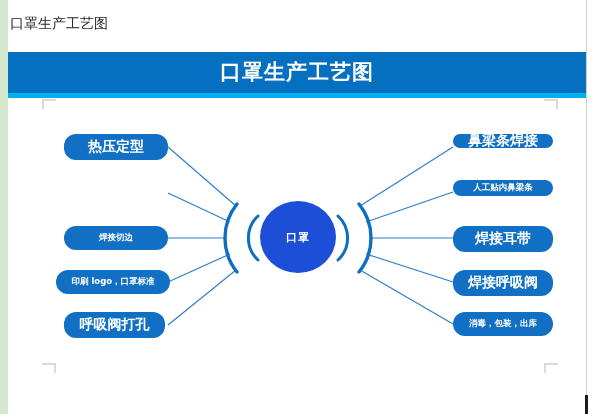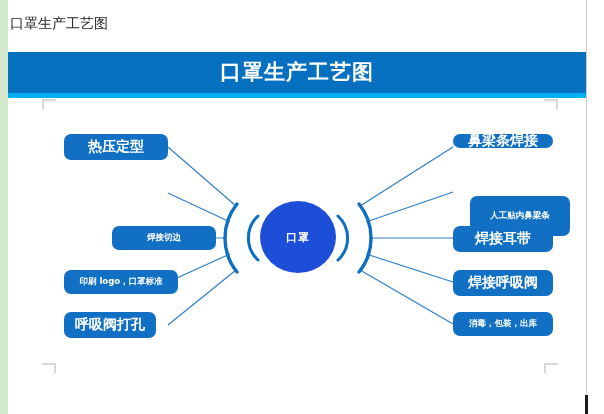--- a/index.html
+++ b/index.html
@@ -110,42 +110,42 @@
   }
   .diagram > svg {
     position: absolute;
     left: 0; top: 0;
   }
 
   
   .node {
     position: absolute;
     background: #1170c4;
-    border-radius: 7px;
+    border-radius: 12px;
     color: #ffffff;
     display: flex;
     align-items: center;
     justify-content: center;
     text-align: center;
     box-sizing: border-box;
     white-space: nowrap;
   }
   .node.big   { font-size: 14px; font-weight: bold; }
   .node.small { font-size: 8.5px; font-weight: bold; }
 
   
   .n-l1 { left: 56px;  top: 34px;  width: 104px; height: 26px; }
   .n-l2 { left: 56px;  top: 80px;  width: 104px; height: 26px; }
-  .n-l3 { left: 56px;  top: 126px; width: 104px; height: 24px; margin-left: 48px; }
-  .n-l4 { left: 56px;  top: 170px; width: 114px; height: 24px; }
-  .n-l5 { left: 56px;  top: 212px; width: 92px; height: 26px; }
+  .n-l3 { left: 56px;  top: 126px; width: 104px; height: 24px; }
+  .n-l4 { left: 48px;  top: 170px; width: 114px; height: 24px; }
+  .n-l5 { left: 56px;  top: 212px; width: 101px; height: 26px; }
 
   
   .n-r1 { left: 445px; top: 34px;  width: 100px; height: 14px; }
-  .n-r2 { left: 445px; top: 96px;  width: 100px; height: 40px; margin-left: 17px; }
+  .n-r2 { left: 445px; top: 80px;  width: 100px; height: 16px; }
   .n-r3 { left: 445px; top: 126px; width: 100px; height: 26px; align-items: center; }
   .n-r4 { left: 445px; top: 170px; width: 100px; height: 26px; }
   .n-r5 { left: 445px; top: 212px; width: 100px; height: 24px; }
 
   
   .hub {
     position: absolute;
     left: 252px; top: 101px;
     width: 76px; height: 72px;
     border-radius: 50%;

